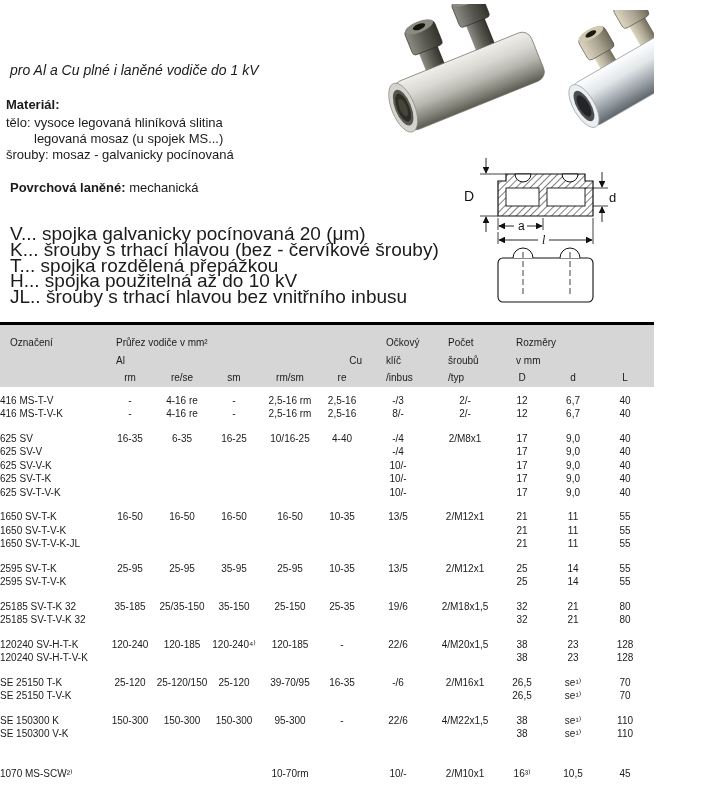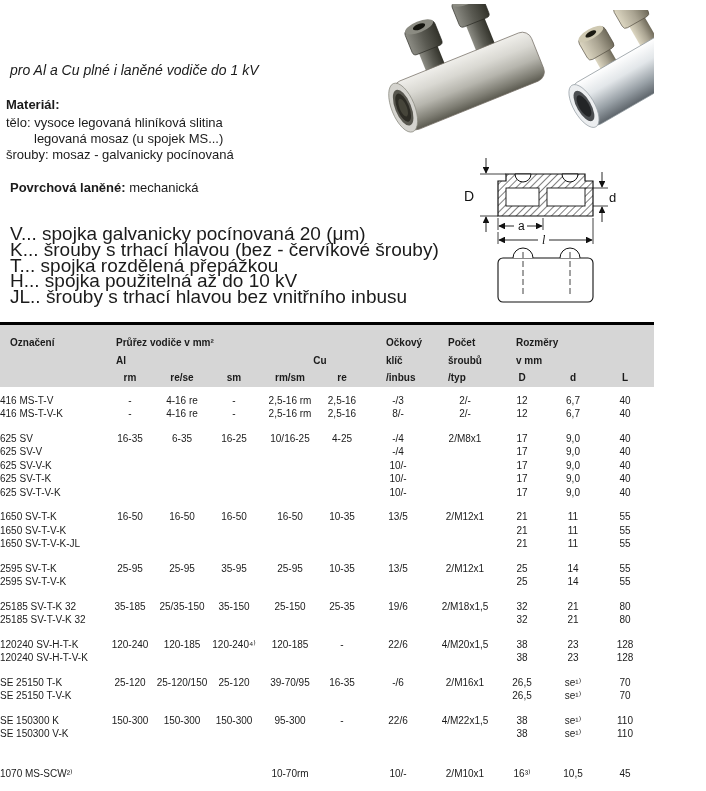--- a/index.html
+++ b/index.html
@@ -14,26 +14,26 @@
   .surface .lbl{font-weight:bold;}
   .legend{position:absolute;left:10px;top:226px;font-size:19px;line-height:15.8px;}
   
   .photo1{position:absolute;left:366px;top:4px;}
   .photo2{position:absolute;left:552px;top:10px;}
   .diagram{position:absolute;left:458px;top:146px;}
   
   .tablewrap{position:absolute;left:0;top:322px;width:706px;}
   table{border-collapse:collapse;table-layout:fixed;width:706px;border-top:3px solid #000;
         font-size:10px;}
-  thead th{background:var(--band,#d6d6d6);font-weight:bold;padding:0;vertical-align:top;
+  thead th{background:var(--band,#d6d6d6);font-weight:normal;padding:0;vertical-align:top;
            text-align:center;line-height:17.5px;}
   thead tr.h1 th{padding-top:9px;}
   thead tr.h3 th{padding-bottom:0;}
   th.name-h,th.prurez,th.al,th.rozmery{text-align:left;padding-left:10px;}
-  th.cu{text-align:center;padding-left:20px;}
+  th.cu{text-align:right;padding-left:20px;}
   th.rozmery{padding-left:20px;}
   th.stack{text-align:left;}
   th.ockovy{padding-left:24px;}
   th.pocet{padding-left:14px;}
   tbody td{height:13.5px;line-height:13.5px;padding:0;text-align:center;white-space:nowrap;
            overflow:hidden;}
   tbody td.name{text-align:left;padding-left:0;}
   tbody tr:first-child td{padding-top:7px;}
   tr.spacer td{height:11px;}
   tr.spacer.lg td{height:26px;}
@@ -266,21 +266,21 @@
           </tr>
           <tr class="spacer">
             <td colspan="12"></td>
           </tr>
           <tr>
             <td class="name">625 SV</td>
             <td class="val">16-35</td>
             <td class="val">6-35</td>
             <td class="val">16-25</td>
             <td class="val">10/16-25</td>
-            <td class="val">4-25</td>
+            <td class="val">4-40</td>
             <td class="val">-/4</td>
             <td class="val">2/M8x1</td>
             <td class="val">17</td>
             <td class="val">9,0</td>
             <td class="val">40</td>
             <td class="val">-</td>
           </tr>
           <tr>
             <td class="name">625 SV-V</td>
             <td class="val"></td>

